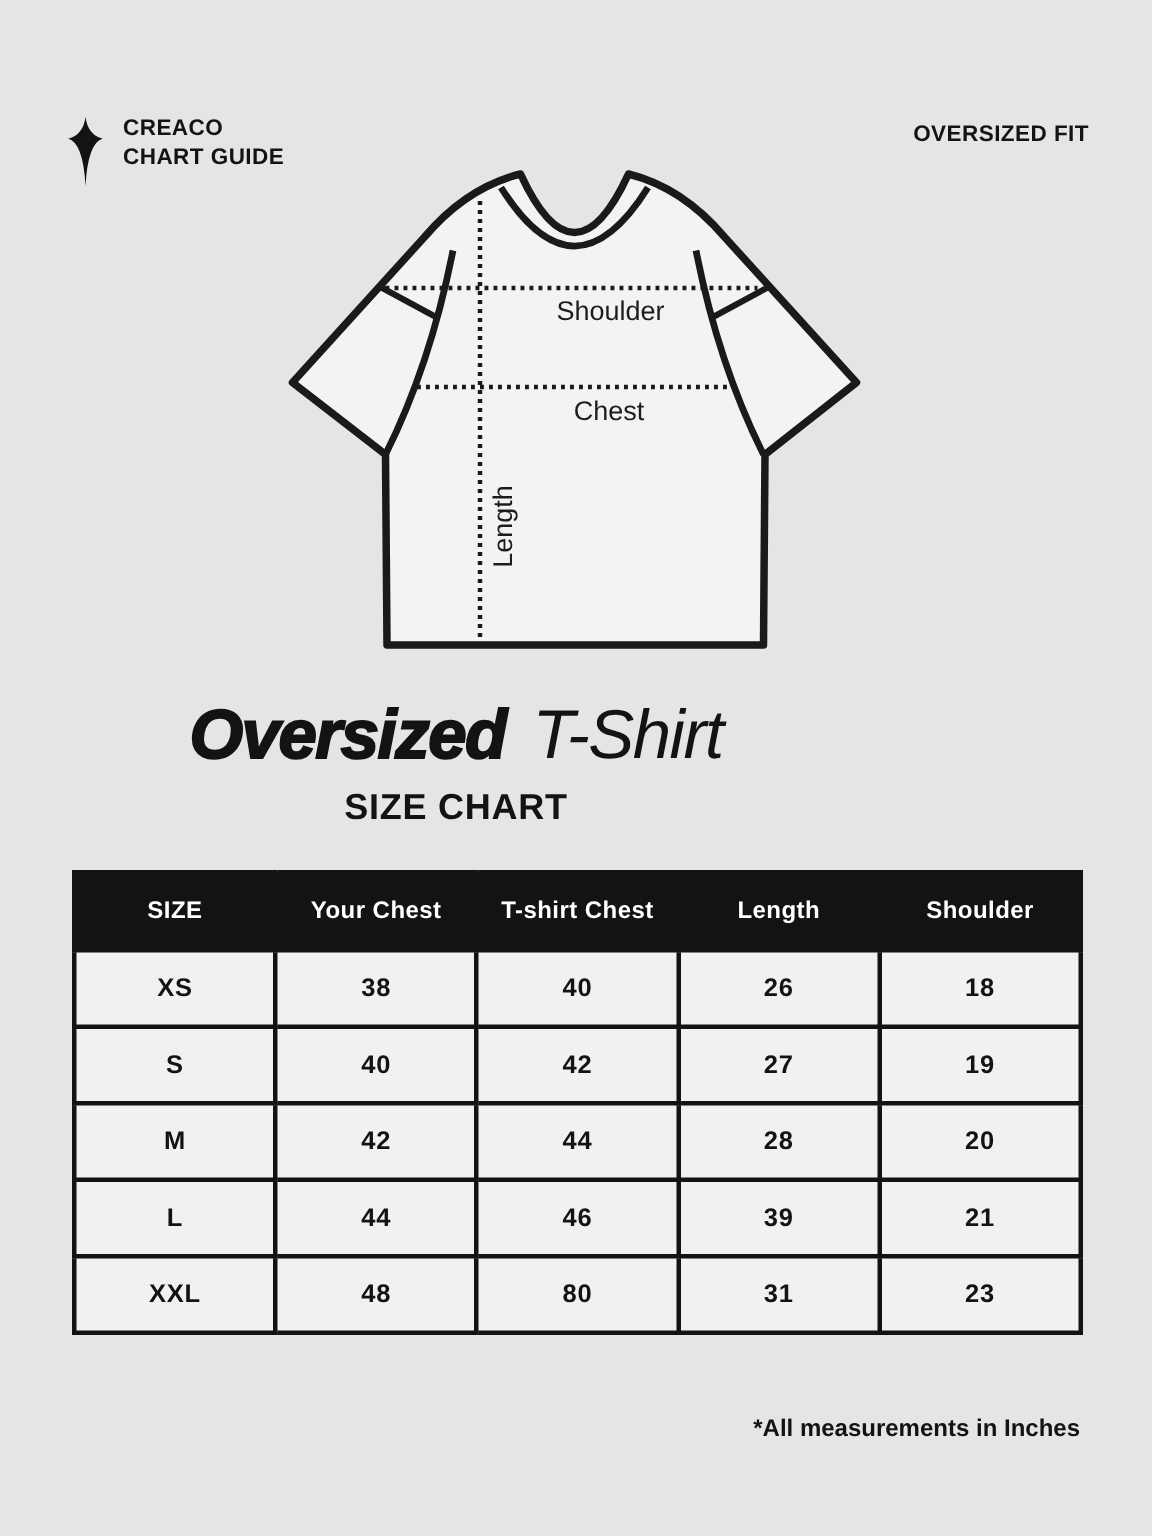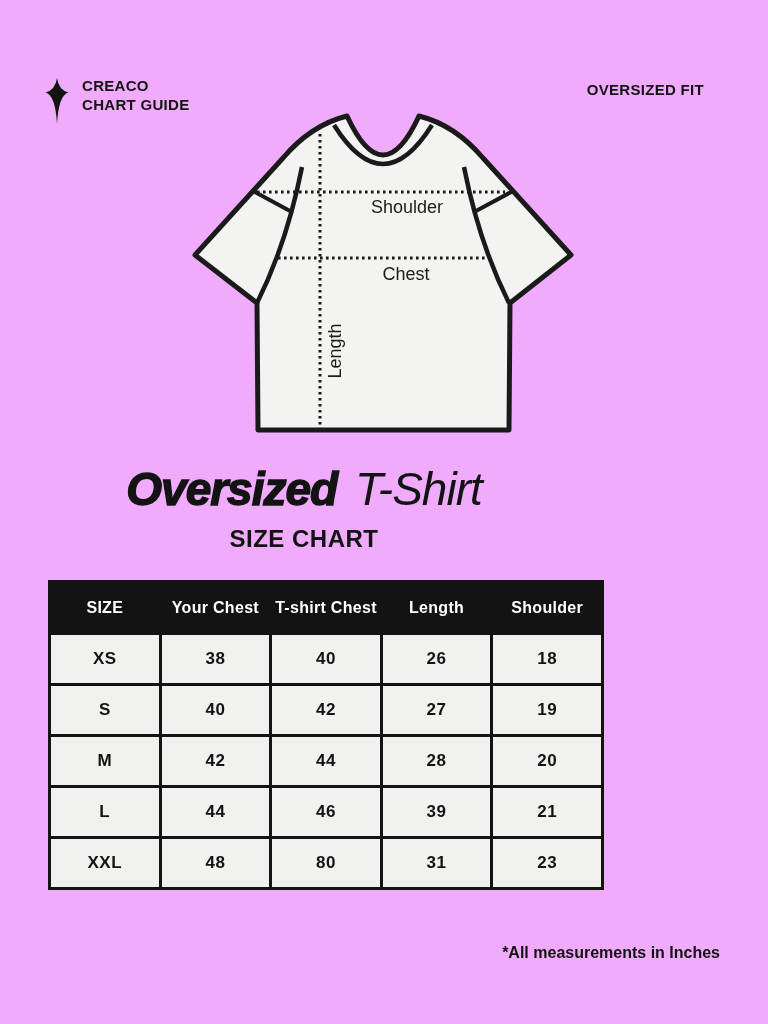--- a/index.html
+++ b/index.html
@@ -1,43 +1,43 @@
 <!DOCTYPE html>
 <html><head>
 <meta charset="utf-8">
 <style>
   * { margin:0; padding:0; box-sizing:border-box; }
   html,body { width:768px; height:1024px; }
   body { font-family:"Liberation Sans","DejaVu Sans",sans-serif; }
   #page {
     position:relative; width:768px; height:1024px;
-    background:#f0abfc; color:#131313; overflow:hidden;
+    background:#e5e5e5; color:#131313; overflow:hidden;
   }
 
   
   .brand { position:absolute; left:44px; top:76px; display:flex; align-items:flex-start; }
   .brand svg { display:block; margin-top:2px; }
   .brand-text { margin-left:12px; font-weight:bold; font-size:15px; line-height:19px; letter-spacing:.3px; }
-  .fit-label { position:absolute; right:64px; top:81px; font-weight:bold; font-size:15px; letter-spacing:.3px; text-align:right; }
+  .fit-label { position:absolute; right:42px; top:81px; font-weight:bold; font-size:15px; letter-spacing:.3px; text-align:right; }
 
   
   .diagram { position:absolute; left:183px; top:103px; width:400px; height:345px; }
   .diagram svg { display:block; width:400px; height:345px; }
   .diagram text { font-family:"Liberation Sans","DejaVu Sans",sans-serif; font-size:18px; fill:#1c1c1c; }
 
   
   .title-wrap { position:absolute; left:0; top:462px; width:608px; text-align:center; }
   .main-title { font-size:46px; font-style:italic; letter-spacing:-1px; white-space:nowrap; }
   .main-title .heavy { font-weight:900; -webkit-text-stroke:1.4px #131313; padding-right:6px; }
   .main-title .light { font-weight:400; }
   .subtitle { margin-top:9px; font-size:24px; font-weight:bold; letter-spacing:.5px; }
 
   
   .size-table {
-    position:absolute; left:48px; top:580px; width:556px;
+    position:absolute; left:48px; top:580px; width:674px;
     border-collapse:collapse; table-layout:fixed;
     border:3px solid #131313;
   }
   .size-table th {
     background:#131313; color:#ffffff; font-weight:bold; font-size:16px;
     height:52px; letter-spacing:.3px; border:3px solid #131313;
   }
   .size-table td {
     background:#f1f1ef; color:#131313; font-weight:bold; font-size:17px;
     height:51px; text-align:center; vertical-align:middle;

